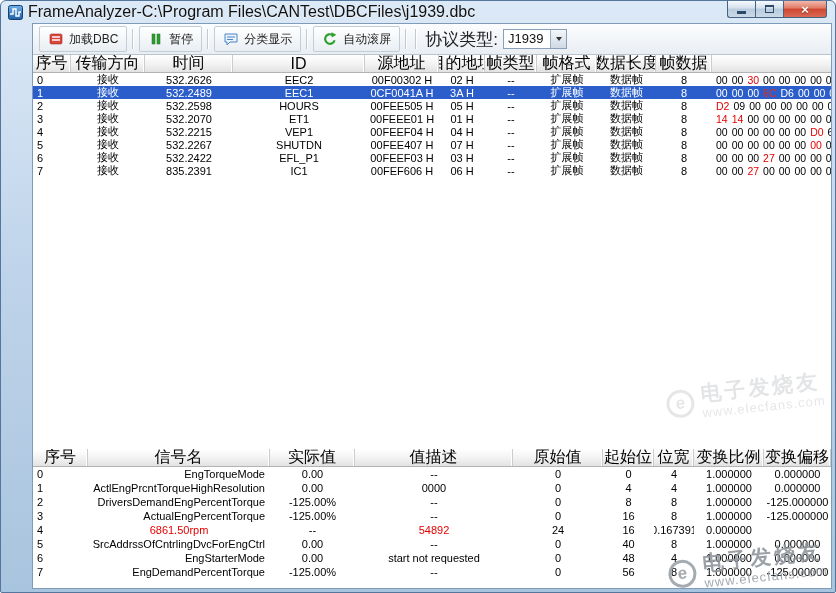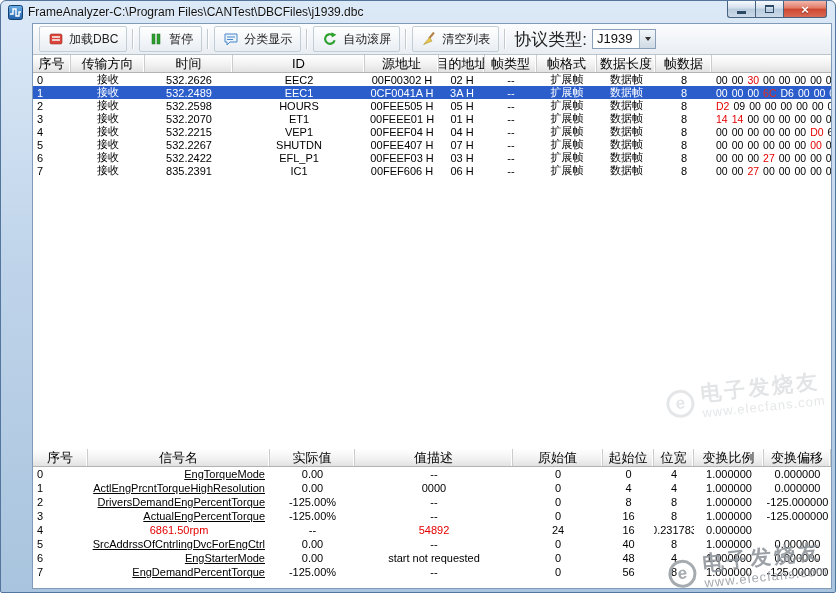--- a/index.html
+++ b/index.html
@@ -5,21 +5,21 @@
   html,body{margin:0;padding:0;}
   body{width:836px;height:593px;font-family:"Liberation Sans","DejaVu Sans",sans-serif;background:#ffffff;overflow:hidden;}
 
   .window{position:relative;width:836px;height:593px;box-sizing:border-box;
     background:linear-gradient(180deg,#dce9f7 0%,#bfd4ea 45%,#a9c4de 100%);
     border:1px solid #55769c;border-radius:6px 6px 2px 2px;overflow:hidden;}
 
   
   .titlebar{height:22px;display:flex;align-items:center;padding:0 4px 0 7px;position:relative;}
   .title-icon{width:15px;height:15px;margin-right:5px;flex:0 0 auto;}
-  .title-text{font-size:12px;color:#111;white-space:nowrap;text-shadow:0 1px 0 rgba(255,255,255,.6);}
+  .title-text{font-size:16px;color:#111;white-space:nowrap;text-shadow:0 1px 0 rgba(255,255,255,.6);}
   .win-controls{position:absolute;right:8px;top:0;display:flex;}
   .win-btn{width:28px;height:17px;box-sizing:border-box;border:1px solid #46627e;border-top:none;
     background:linear-gradient(#f6fafd,#d3dfec 45%,#b8cbde 50%,#cbd9e8);display:flex;align-items:center;justify-content:center;cursor:default;}
   .win-btn.minb{border-radius:0 0 0 3px;border-right:none;}
   .win-btn.maxb{border-right:none;}
   .win-btn.closeb{width:44px;border-radius:0 0 3px 0;
     background:linear-gradient(#f3b8ad,#e07a65 45%,#ce4630 50%,#d96a55);}
   .glyph-min{width:9px;height:3px;background:#2c4a66;margin-top:7px;}
   .glyph-max{width:9px;height:8px;box-sizing:border-box;border:1px solid #2c4a66;border-top-width:2px;background:transparent;}
   .glyph-close{color:#fff;font-size:13px;font-weight:bold;line-height:15px;text-shadow:0 1px 1px rgba(0,0,0,.4);}
@@ -43,27 +43,27 @@
   .combo-arrow:after{content:"";width:0;height:0;border-left:3px solid transparent;border-right:3px solid transparent;border-top:4px solid #333;}
 
   
   .list-area{flex:1;background:#fff;position:relative;display:flex;flex-direction:column;overflow:hidden;}
   .spacer{flex:1;}
 
   .ft-grid{display:grid;grid-template-columns:38px 74px 88px 132px 74px 46px 52px 60px 59px 56px 1fr;}
   .st-grid{display:grid;grid-template-columns:55px 182px 85px 158px 90px 51px 40px 70px 1fr;}
 
   .hdr{height:17px;background:linear-gradient(#ffffff,#f2f2f2 55%,#e2e2e2);border-bottom:1px solid #b3b3b3;}
-  .hdr .cell{border-right:1px solid #cccccc;box-shadow:inset -1px 0 0 #ffffff;font-size:13px;color:#000;}
+  .hdr .cell{border-right:1px solid #cccccc;box-shadow:inset -1px 0 0 #ffffff;font-size:16px;color:#000;}
 
   .cell{display:flex;align-items:center;justify-content:center;overflow:hidden;white-space:nowrap;font-size:11px;color:#000;}
   .row{height:13px;}
   .srow{height:14px;}
   .cell.left{justify-content:flex-start;padding-left:4px;}
-  .cell.rightal{justify-content:flex-end;padding-right:5px;text-decoration:underline;}
+  .cell.rightal{justify-content:flex-end;padding-right:5px;}
 
   .row.sel{background:#2b5ecb;}
   .row.sel .cell{color:#ffffff;}
   .red{color:#e40000;}
   .row.sel .red{color:#e03020;}
   .byte{margin-right:4px;font-size:10.5px;}
 
   .hl-red{color:#e40000;}
 
   .signal-section{margin-bottom:9px;}
@@ -137,27 +137,20 @@
       </div>
       <span class="tb-sep"></span>
       <div class="tb-btn">
         <svg width="16" height="16" viewBox="0 0 16 16">
           <path d="M12.6 9.2 A4.8 4.8 0 1 1 10.6 4" fill="none" stroke="#2ca02c" stroke-width="2.1"></path>
           <polygon points="9.4,1.2 14.4,3.8 9.8,6.6" fill="#2ca02c"></polygon>
         </svg>
         <span>自动滚屏</span>
       </div>
       <span class="tb-sep"></span>
-      <div class="tb-btn">
-        <svg width="16" height="16" viewBox="0 0 16 16">
-          <line x1="13" y1="1.5" x2="8" y2="7.5" stroke="#b5824a" stroke-width="2"></line>
-          <path d="M8.6 6.4 L2.6 13.6 L11 10 Z" fill="#e8c84a" stroke="#b09030" stroke-width="0.6"></path>
-        </svg>
-        <span>清空列表</span>
-      </div>
       <span class="tb-sep"></span>
       <span class="proto-label">协议类型:</span>
       <div class="combo">
         <span class="combo-text">J1939</span>
         <span class="combo-arrow"></span>
       </div>
     </div>
 
     <div class="list-area">
 
@@ -413,21 +406,21 @@
               <div class="cell">1.000000</div>
               <div class="cell">-125.000000</div>
             </div>
             <div class="st-grid srow">
               <div class="cell left">4</div>
               <div class="cell hl-red">6861.50rpm</div>
               <div class="cell">--</div>
               <div class="cell hl-red">54892</div>
               <div class="cell">24</div>
               <div class="cell">16</div>
-              <div class="cell">0.231783</div>
+              <div class="cell">0.167391</div>
               <div class="cell">0.000000</div>
             </div>
             <div class="st-grid srow">
               <div class="cell left">5</div>
               <div class="cell rightal">SrcAddrssOfCntrlingDvcForEngCtrl</div>
               <div class="cell">0.00</div>
               <div class="cell">--</div>
               <div class="cell">0</div>
               <div class="cell">40</div>
               <div class="cell">8</div>

